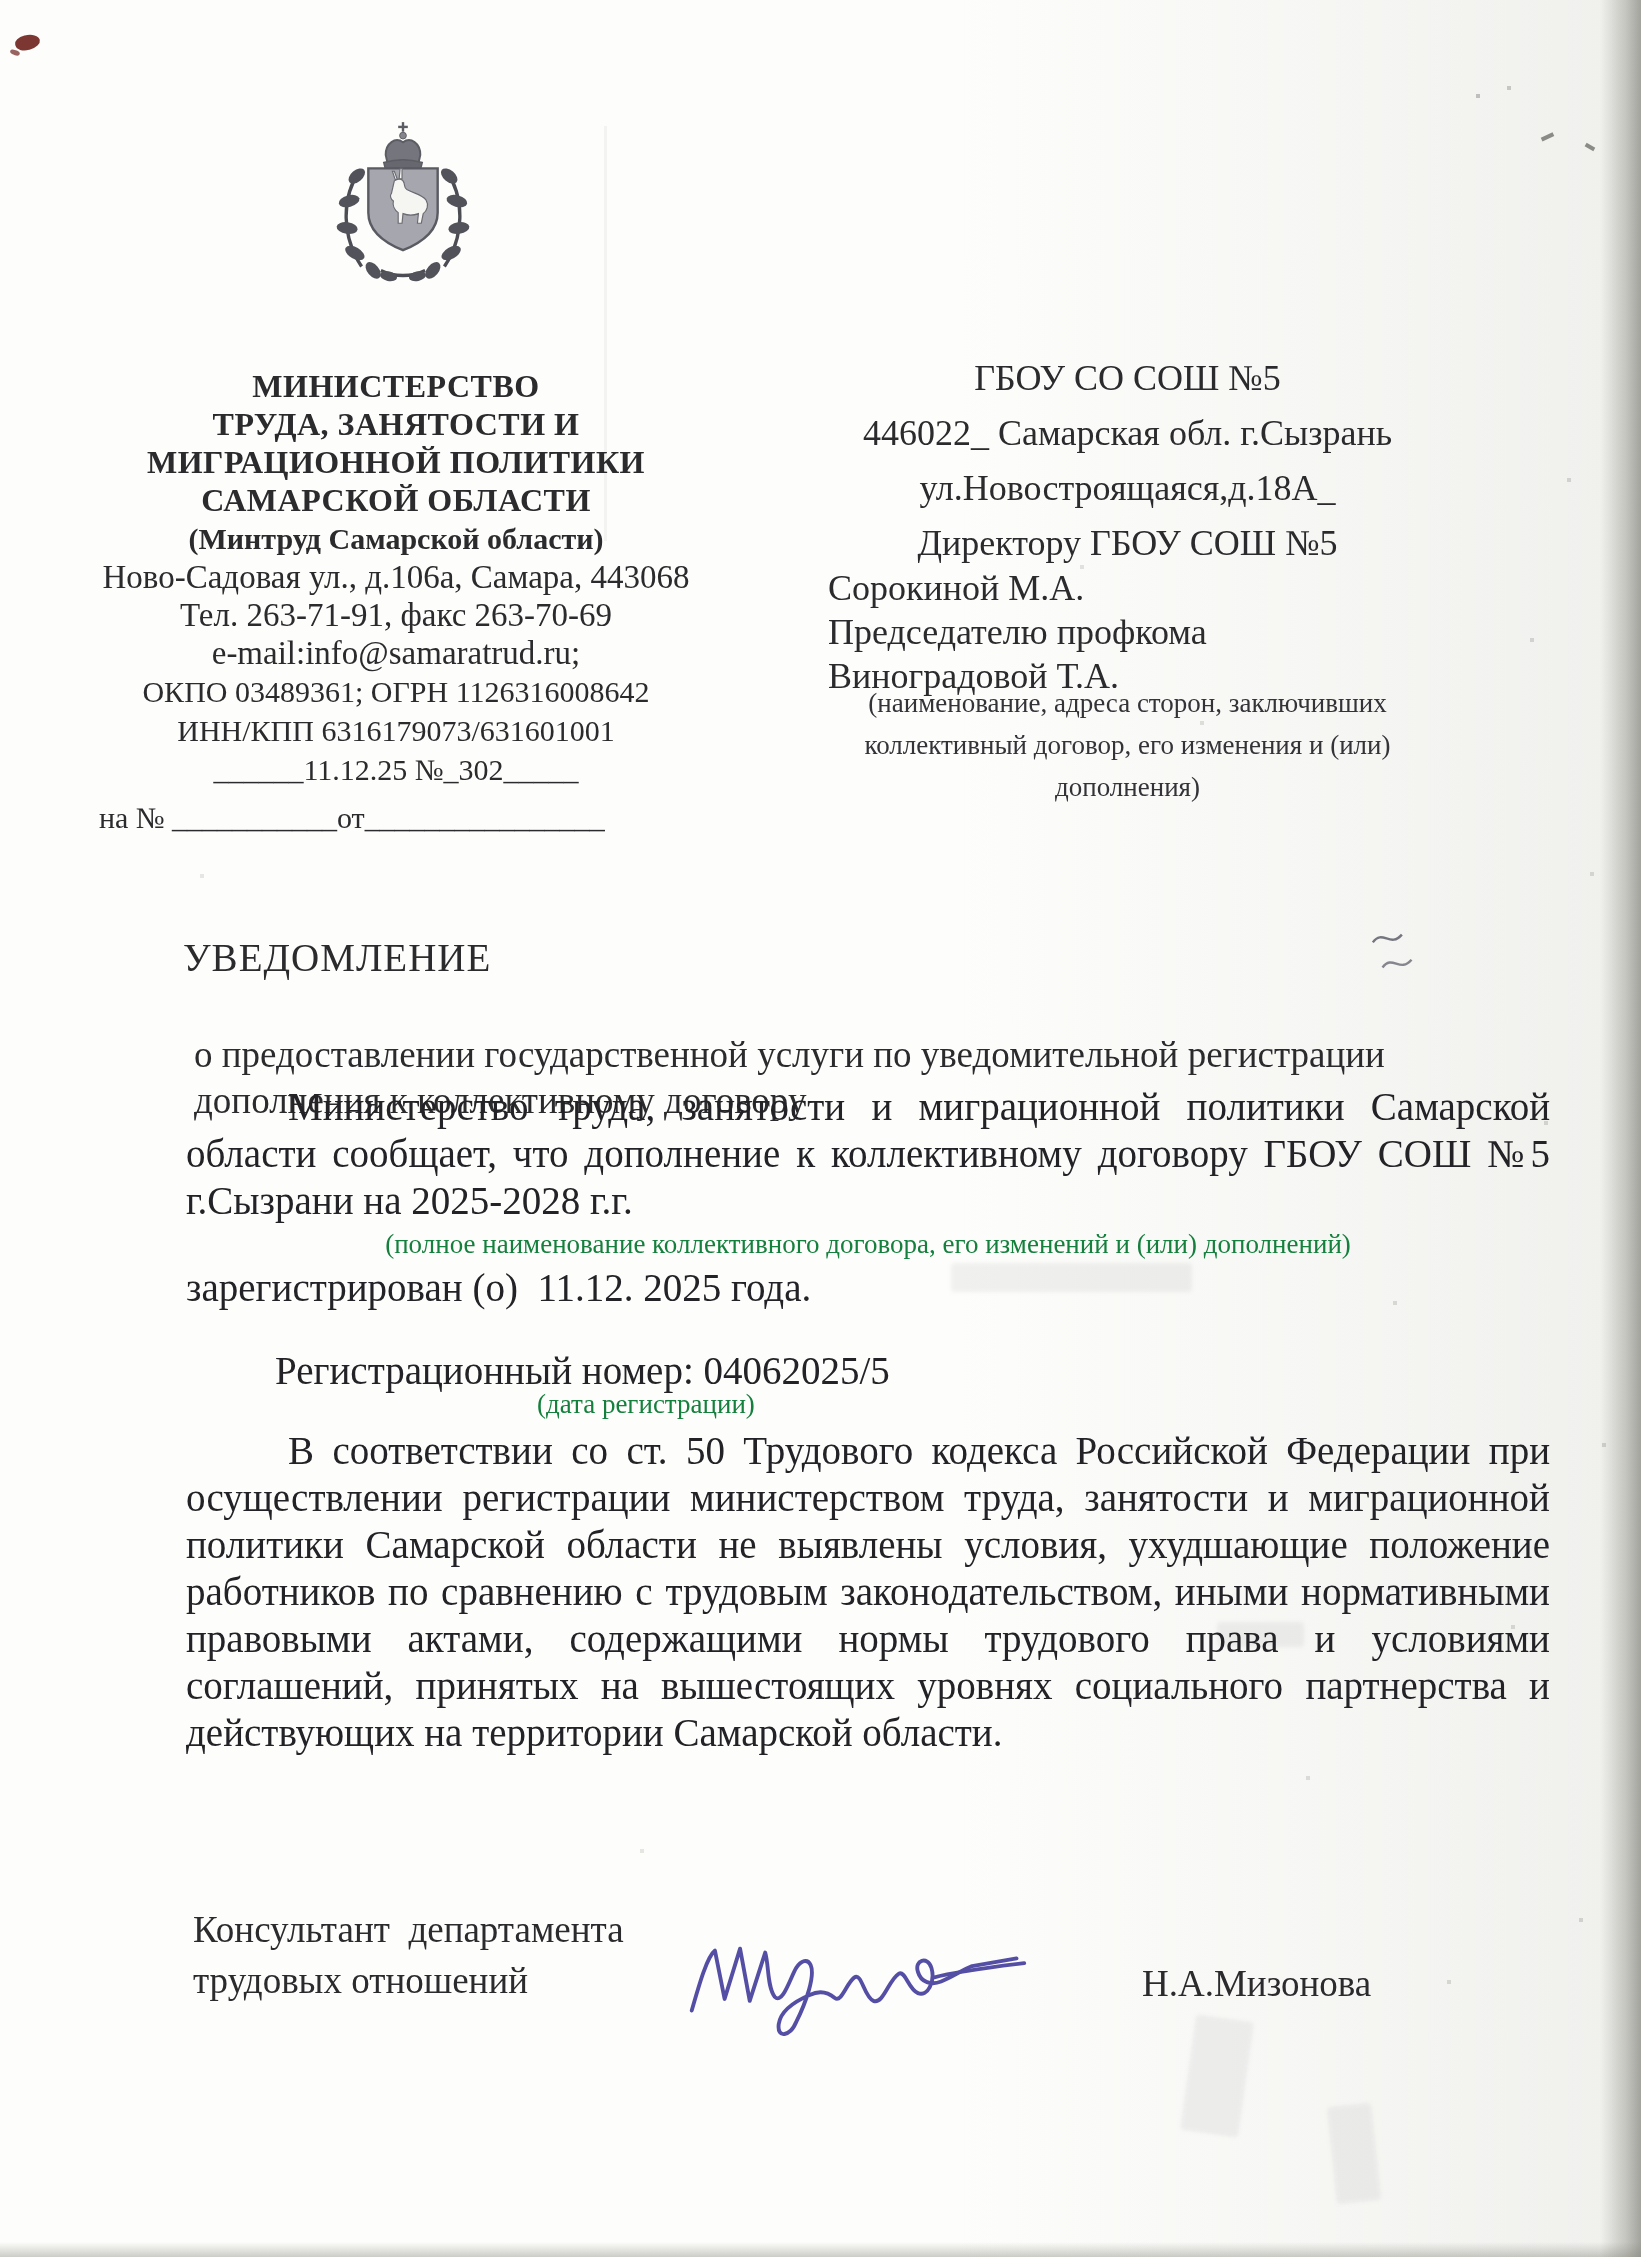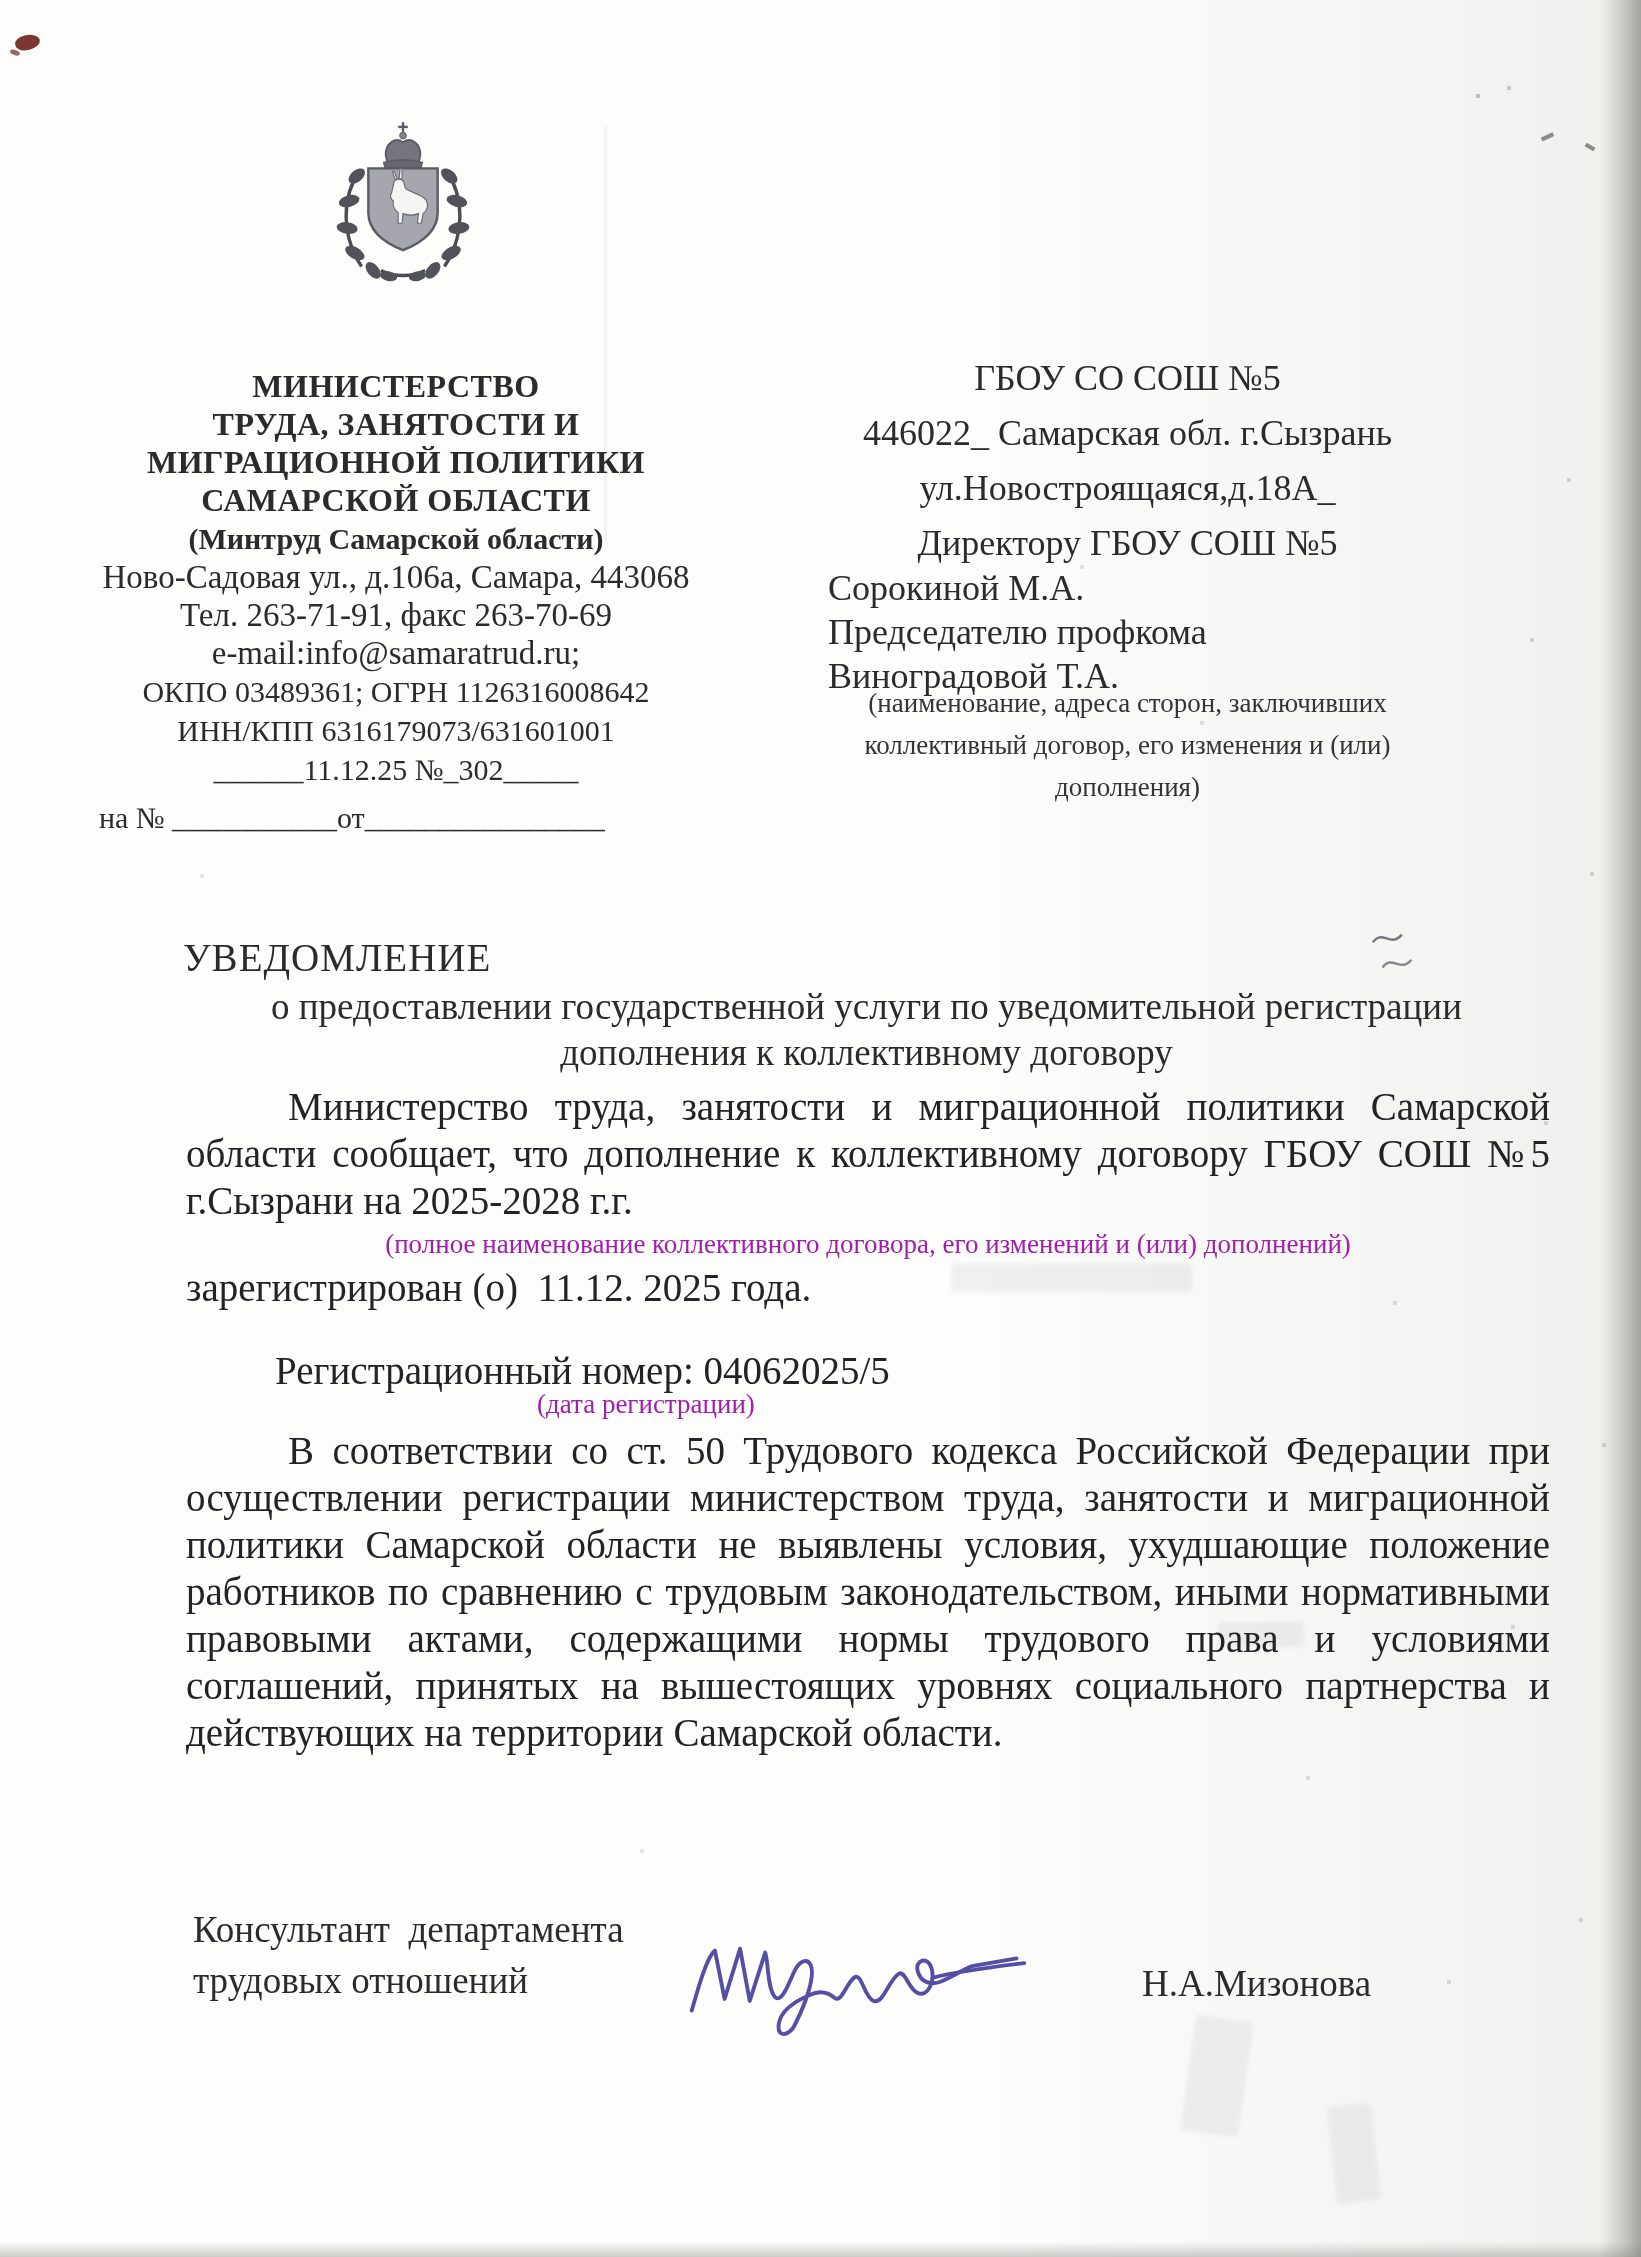--- a/index.html
+++ b/index.html
@@ -19,27 +19,27 @@
   .lh-bold-sm { font-weight:bold; font-size:30px; line-height:39px; }
   .lh-reg { font-size:33px; line-height:38px; }
   .lh-reg2 { font-size:30px; line-height:39px; }
 
   
   .rc-center { left:816px; top:351px; width:623px; text-align:center; font-size:36px; line-height:55px; }
   .rc-left { left:818px; top:566px; width:623px; font-size:36px; line-height:44px;margin-left:10px; }
   .rc-caption { left:816px; top:682px; width:623px; text-align:center; font-size:27px; line-height:42px; color:#333338; }
 
   .title-h { left:183px; top:935px; width:1371px; text-align:left; font-size:39px; letter-spacing:1px; }
-  .subtitle { width:1371px; left:181px; text-align:center; font-size:37px; }
+  .subtitle { width:1371px; left:194px; font-size:37px;margin-top:48px; }
 
   .para {
     left:186px; width:1364px; font-size:39px; line-height:47px;
     text-align:justify; text-indent:102px; color:#232327;
   }
-  .small-cap { font-size:27px; color:#a21caf; }
+  .small-cap { font-size:27px; color:#15803d; }
   .body-line { font-size:39px; color:#232327; }
 
   .sig-label { font-size:37px; line-height:51px; }
 
   
   .scan-wash { left:0; top:0; width:1641px; height:2257px; pointer-events:none;
     background: linear-gradient(to right, rgba(140,140,132,0) 58%, rgba(140,140,132,0.06) 80%, rgba(140,140,132,0.12) 100%); }
   .edge-right { top:0; right:0; width:41px; height:2257px; opacity:.8; pointer-events:none;
     background: linear-gradient(to left, #90908a 0%, #bcbcb5 38%, rgba(188,188,181,0) 100%); }
   .edge-bottom { bottom:0; left:0; width:1641px; height:15.4px; pointer-events:none;

